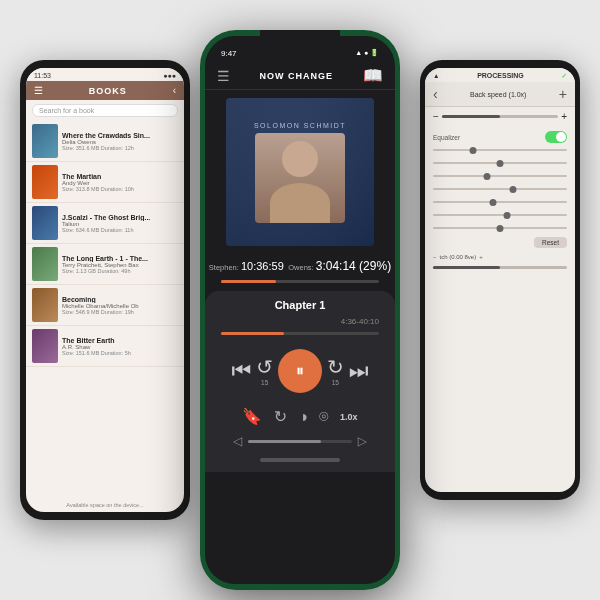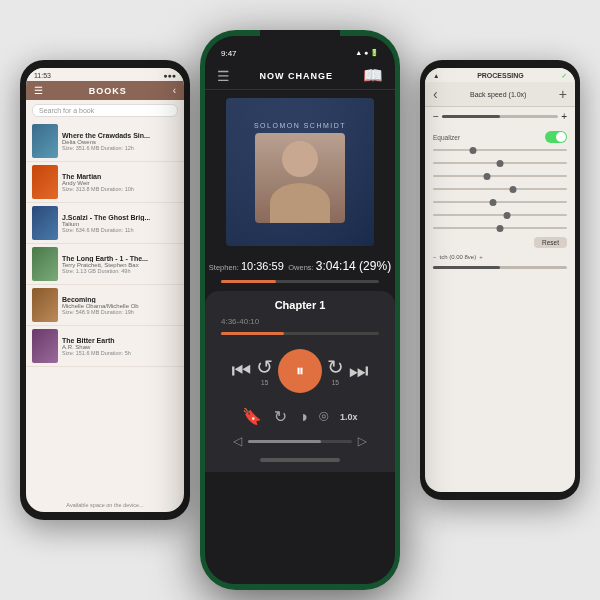--- a/index.html
+++ b/index.html
@@ -443,21 +443,21 @@
     }
     .chapter-title {
       text-align: center;
       font-size: 11px;
       font-weight: 600;
       color: white;
       margin-bottom: 6px;
     }
     .time-row {
       display: flex;
-      justify-content: flex-start;
+      justify-content: flex-end;
       font-size: 8px;
       color: #888;
       margin-bottom: 6px;
     }
     .chapter-progress-track {
       height: 3px;
       background: #444;
       border-radius: 2px;
       margin-bottom: 10px;
     }

